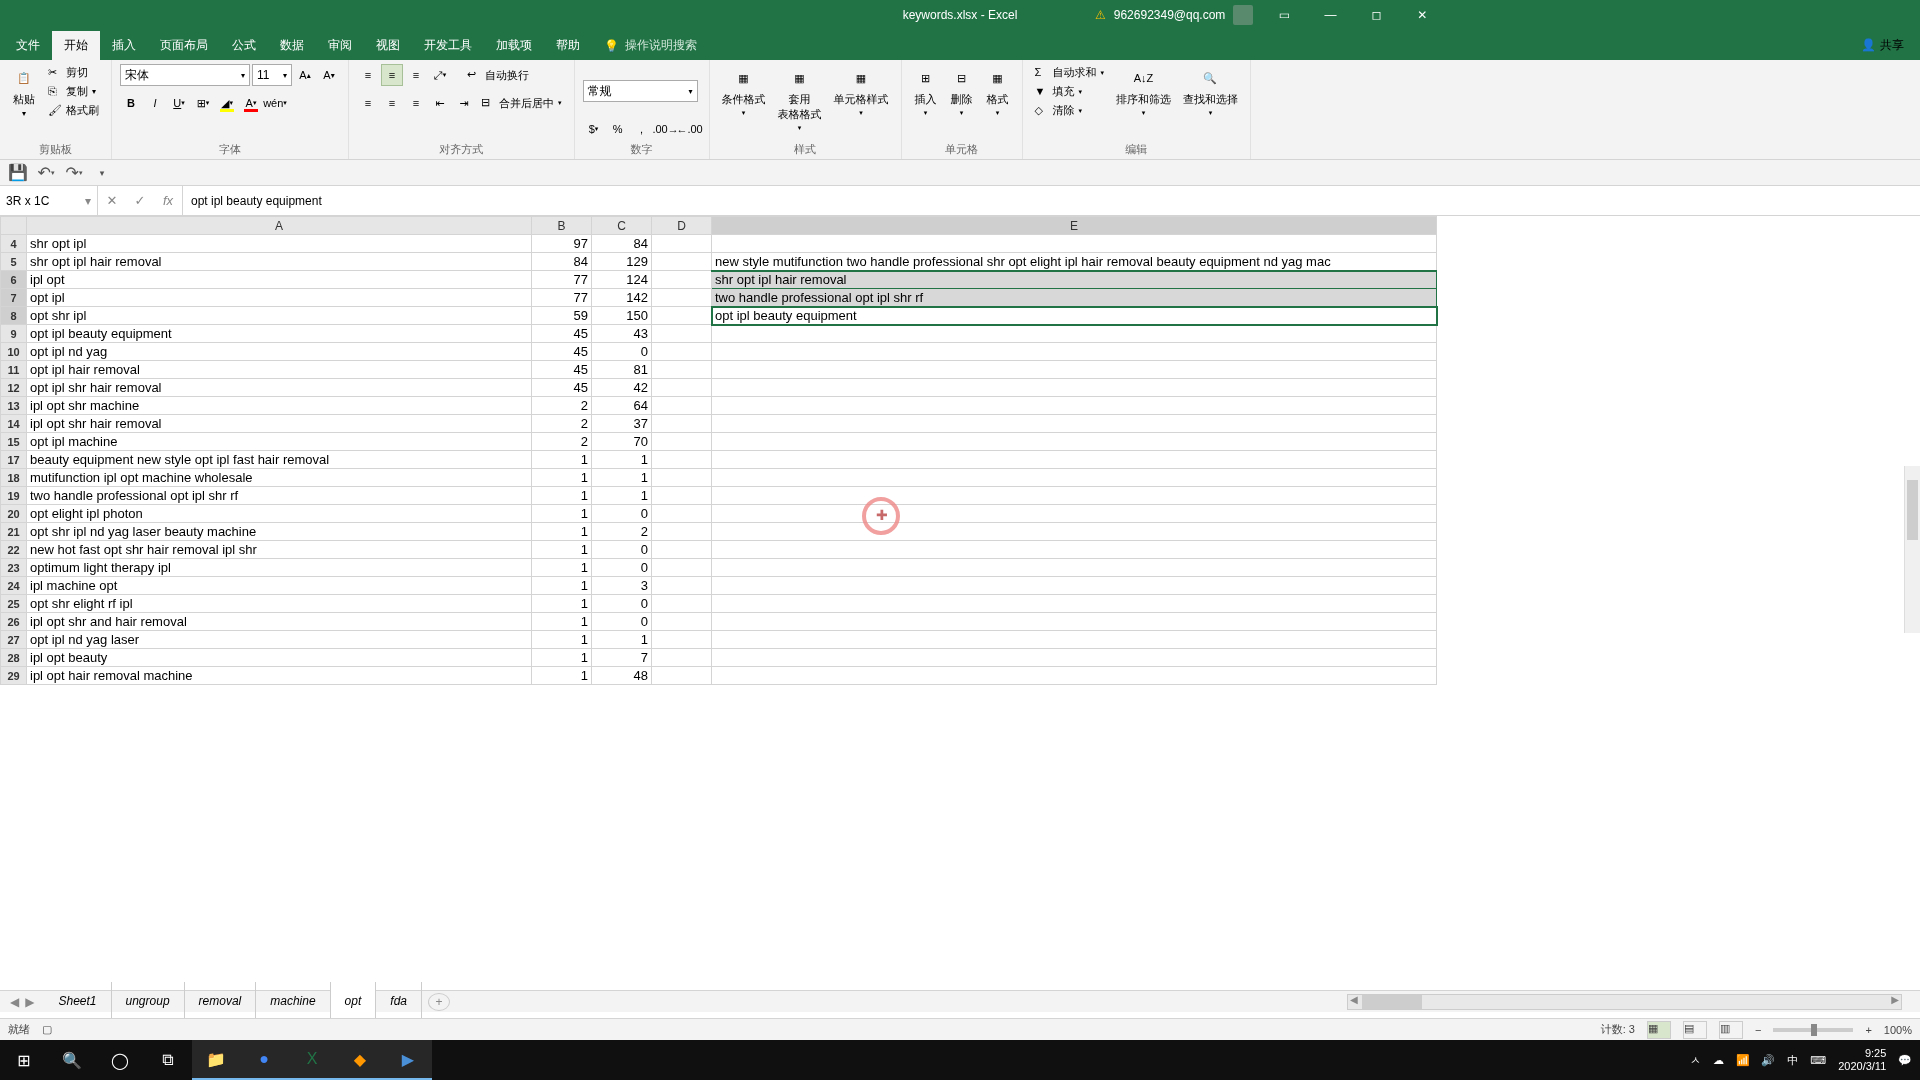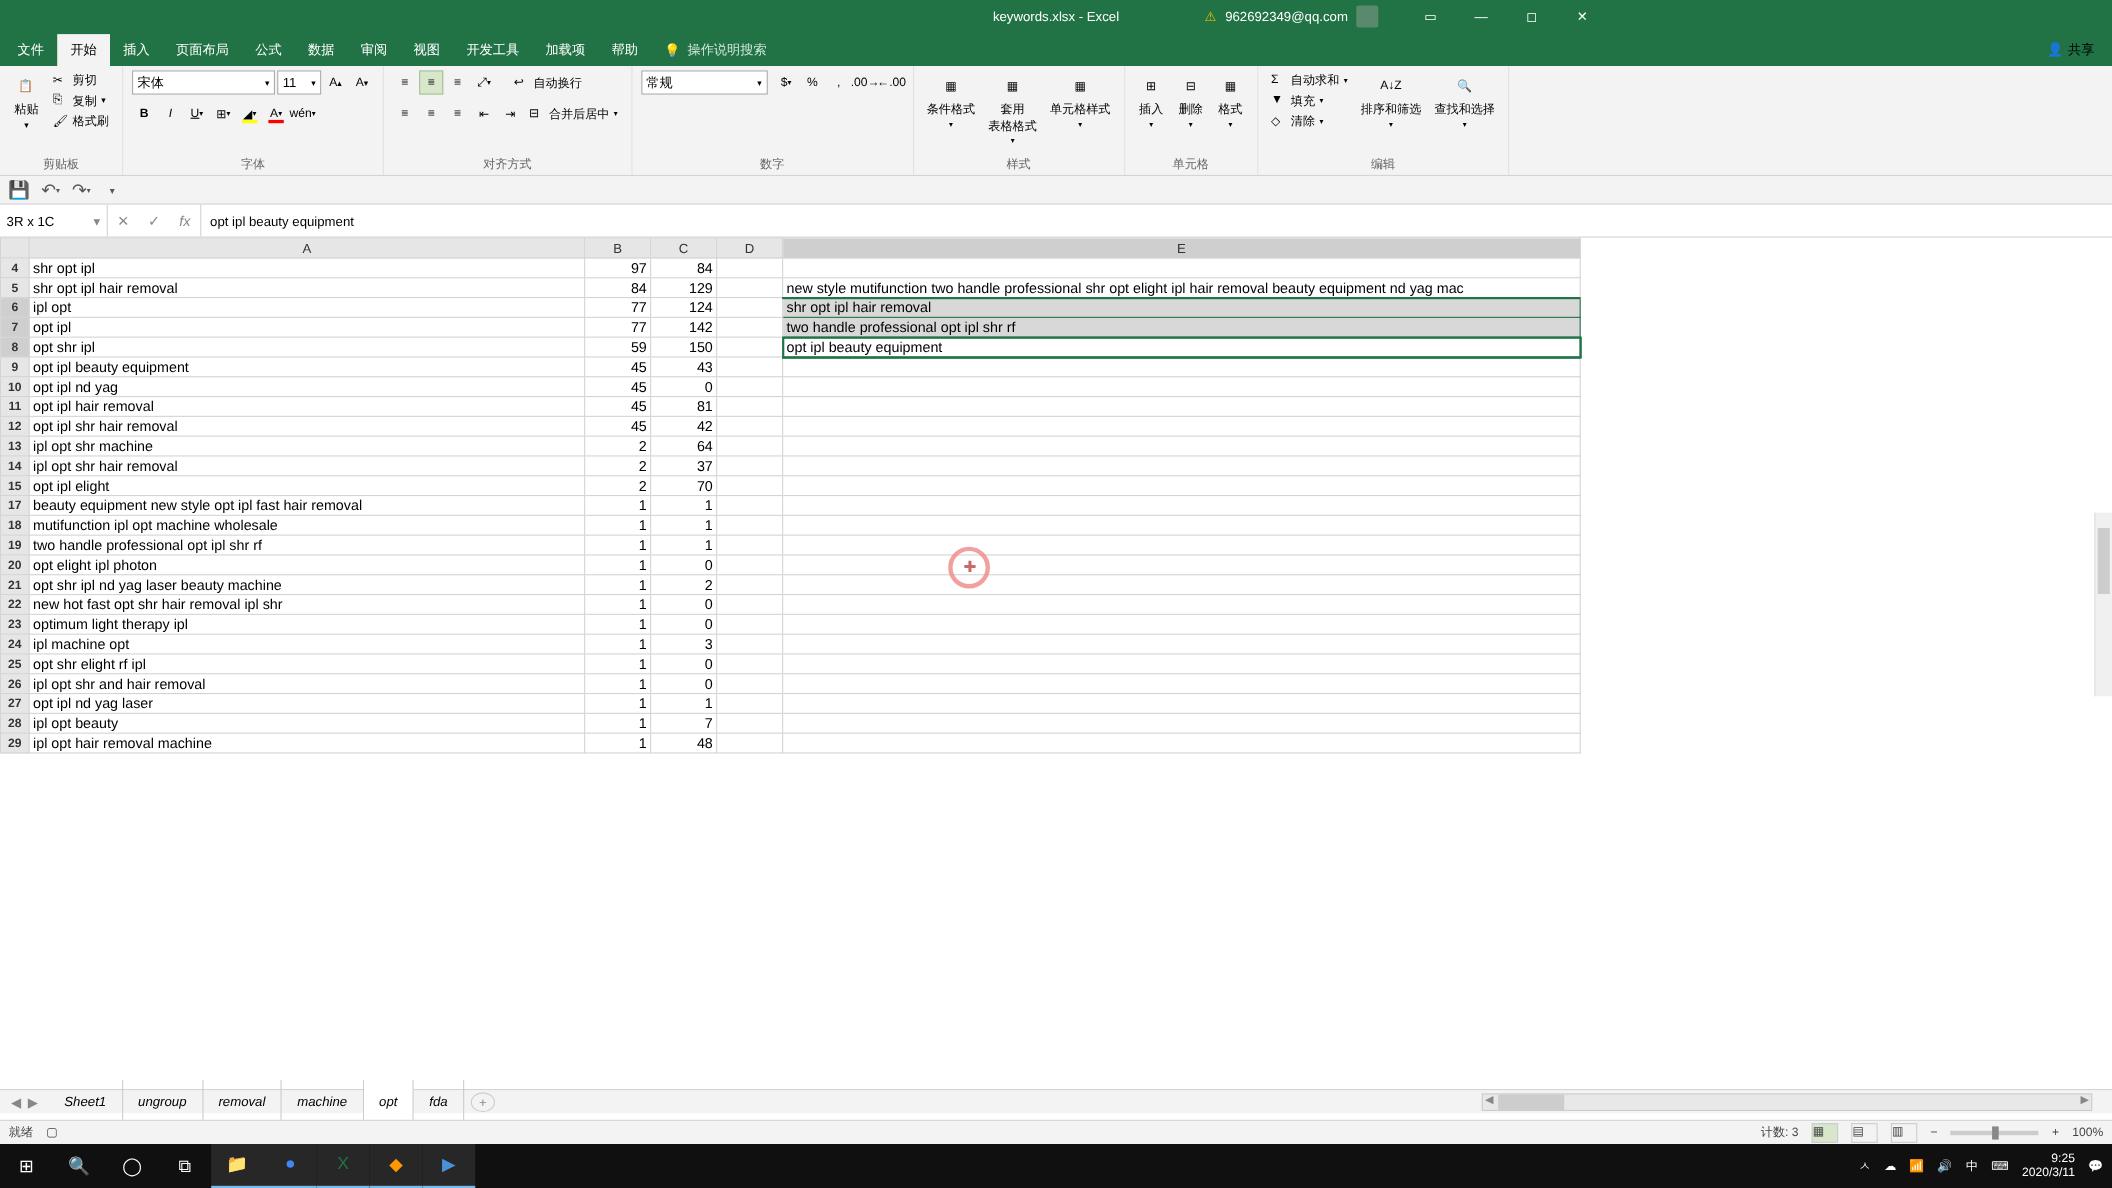--- a/index.html
+++ b/index.html
@@ -2,21 +2,21 @@
 <html><head>
 <meta charset="utf-8">
 <style>
 * { margin: 0; padding: 0; box-sizing: border-box; font-family: "Segoe UI", "Microsoft YaHei", sans-serif; }
 body { background: #fff; overflow: hidden; width: 1920px; height: 1080px; }
 
 
 .titlebar { background: #217346; height: 30px; display: flex; align-items: center; color: #fff; font-size: 12px; }
 .titlebar .warn { margin-left: 1095px; color: #ffc000; }
 .titlebar .title { position: absolute; left: 50%; transform: translateX(-50%); }
-.titlebar .user { display: flex; align-items: center; gap: 8px; margin-right: 24px; }
+.titlebar .user { display: flex; align-items: center; gap: 8px; margin-right: 8px; }
 .titlebar .avatar { width: 20px; height: 20px; background: #5a8a6e; border-radius: 2px; }
 .titlebar .winbtn { width: 46px; height: 30px; display: flex; align-items: center; justify-content: center; cursor: pointer; }
 
 
 .menubar { background: #217346; height: 30px; display: flex; align-items: flex-end; padding: 0 4px; }
 .menubar .tab { color: #fff; font-size: 12px; padding: 6px 12px; cursor: pointer; }
 .menubar .tab.active { background: #f3f3f3; color: #000000; }
 .menubar .tell { display: flex; align-items: center; gap: 6px; color: #cfe6d8; font-size: 12px; padding: 6px 12px; }
 .menubar .right { margin-left: auto; color: #000000; font-size: 12px; padding: 6px 12px; }
 
@@ -230,21 +230,21 @@
               <span class="ico">⊟</span>
               <span>合并后居中</span>
               <span style="font-size:7px;">▾</span>
             </div>
         </div>
       </div>
       <div class="label">对齐方式</div>
     </div>
 
     <div class="rgroup">
-      <div class="body" style="flex-direction:row; gap:6px;">
+      <div class="body" style="flex-direction:column; gap:16px;margin-top:16px;">
         <div class="dropdown" style="width:115px;">
             <span>常规</span>
             <span style="margin-left:auto;font-size:8px;">▾</span>
           </div>
         <div class="row">
           <div class="iconbtn">$<span style="font-size:7px;">▾</span></div>
           <div class="iconbtn">%</div>
           <div class="iconbtn">,</div>
           <div class="iconbtn">.00→</div>
           <div class="iconbtn">←.00</div>
@@ -456,21 +456,21 @@
           <tr>
             <th class="rowhdr">14</th>
             <td class="txt">ipl opt shr hair removal</td>
             <td class="num">2</td>
             <td class="num">37</td>
             <td class="txt"></td>
             <td class="txt"></td>
           </tr>
           <tr>
             <th class="rowhdr">15</th>
-            <td class="txt">opt ipl elight</td>
+            <td class="txt">opt ipl machine</td>
             <td class="num">2</td>
             <td class="num">70</td>
             <td class="txt"></td>
             <td class="txt"></td>
           </tr>
           <tr>
             <th class="rowhdr">17</th>
             <td class="txt">beauty equipment new style opt ipl fast hair removal</td>
             <td class="num">1</td>
             <td class="num">1</td>

